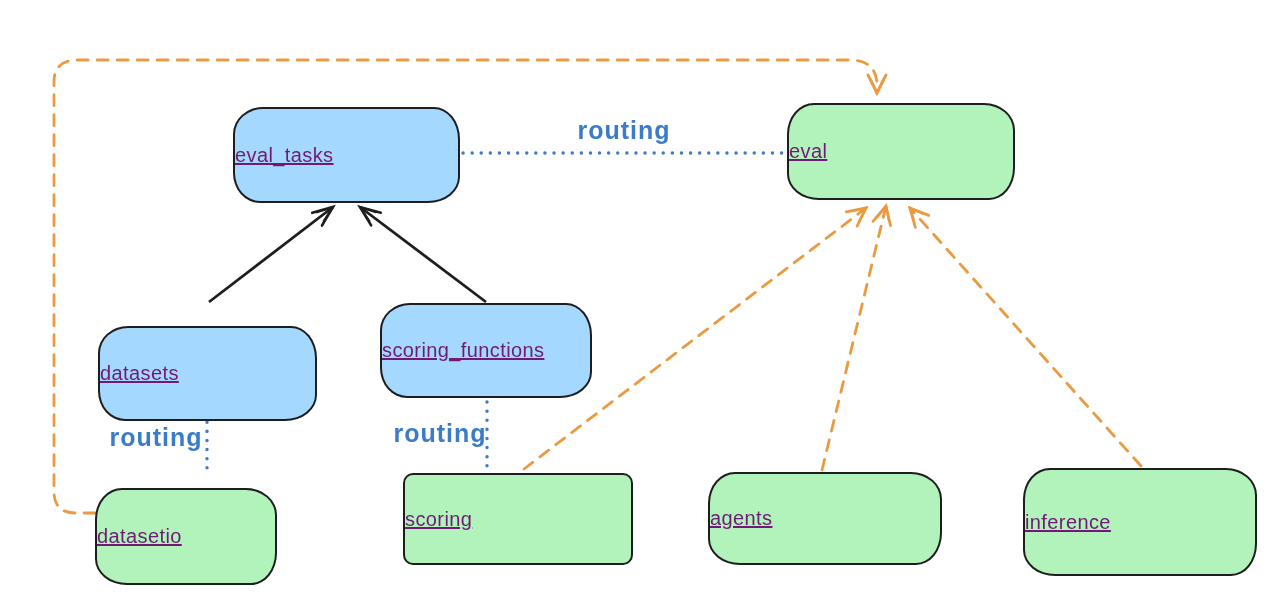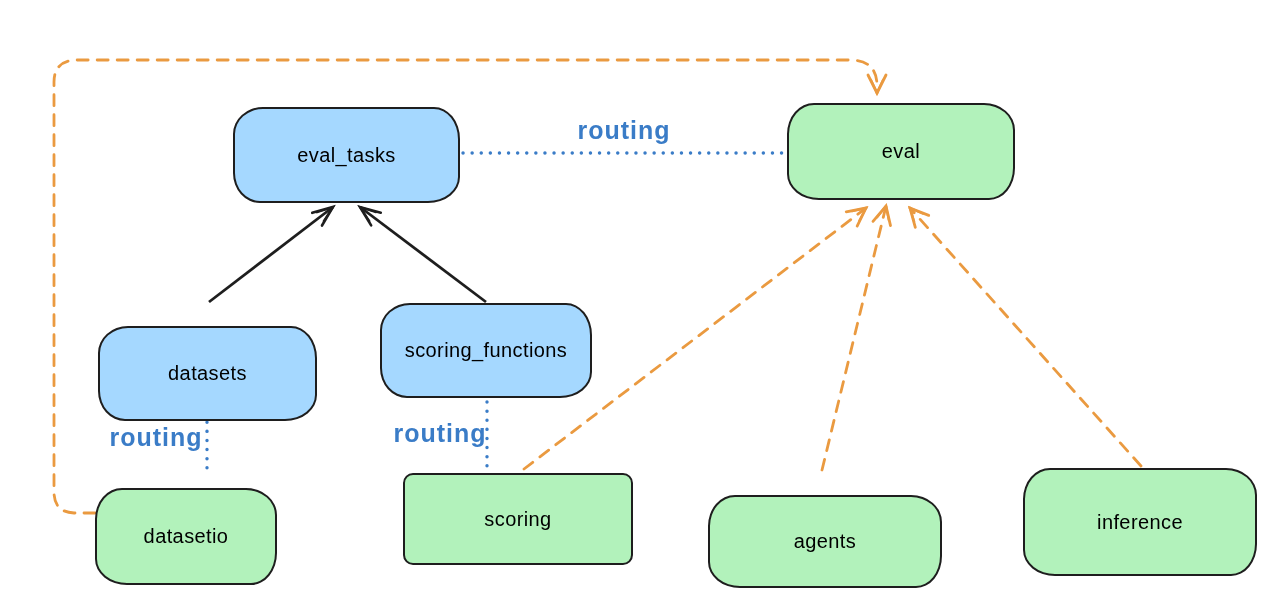--- a/index.html
+++ b/index.html
@@ -6,47 +6,48 @@
   .canvas{
     position:relative;
     width:1280px;height:596px;
     background:#ffffff;
     font-family:"Liberation Sans",sans-serif;
     overflow:hidden;
   }
   svg.links{position:absolute;left:0;top:0;width:1280px;height:596px;}
   .node{
     position:absolute;
-    display:flex;align-items:center;justify-content:center;
+    display:flex;align-items:center;justify-content:flex-start;
     box-sizing:border-box;
     border:2.6px solid #1e1e1e;
     font-size:20px;
-    color:#000000;
+    color:#701a75;
     letter-spacing:0.4px;
     text-align:center;
+    text-decoration:underline;
   }
   .node.blue{background:#a5d8ff;border-radius:30px 26px 32px 27px / 27px 32px 26px 30px;}
   .node.green{background:#b2f2bb;border-radius:27px 31px 26px 32px / 31px 27px 32px 26px;}
   .edge-label{
     position:absolute;
     color:#3a7cc7;
     font-weight:700;
     font-size:25px;
     letter-spacing:1px;
     transform:translateX(-50%);
     white-space:nowrap;
   }
   
   #n-eval-tasks{left:233px;top:107px;width:227px;height:96px;}
   #n-eval{left:787px;top:103px;width:228px;height:97px;}
   #n-datasets{left:98px;top:305px;width:219px;height:95px;margin-top:21px;}
   #n-scoring-functions{left:380px;top:303px;width:212px;height:95px;}
   #n-datasetio{left:95px;top:488px;width:182px;height:97px;}
   #n-scoring{left:403px;top:473px;width:230px;height:92px;border-radius:10px;}
-  #n-agents{left:708px;top:472px;width:234px;height:93px;margin-top:23px;}
+  #n-agents{left:708px;top:472px;width:234px;height:93px;}
   #n-inference{left:1023px;top:468px;width:234px;height:108px;}
   #lbl-routing-top{left:624px;top:116px;}
   #lbl-routing-left{left:156px;top:423px;}
   #lbl-routing-mid{left:440px;top:419px;}
 </style>
 </head>
 <body>
 
 <div class="canvas">
 

